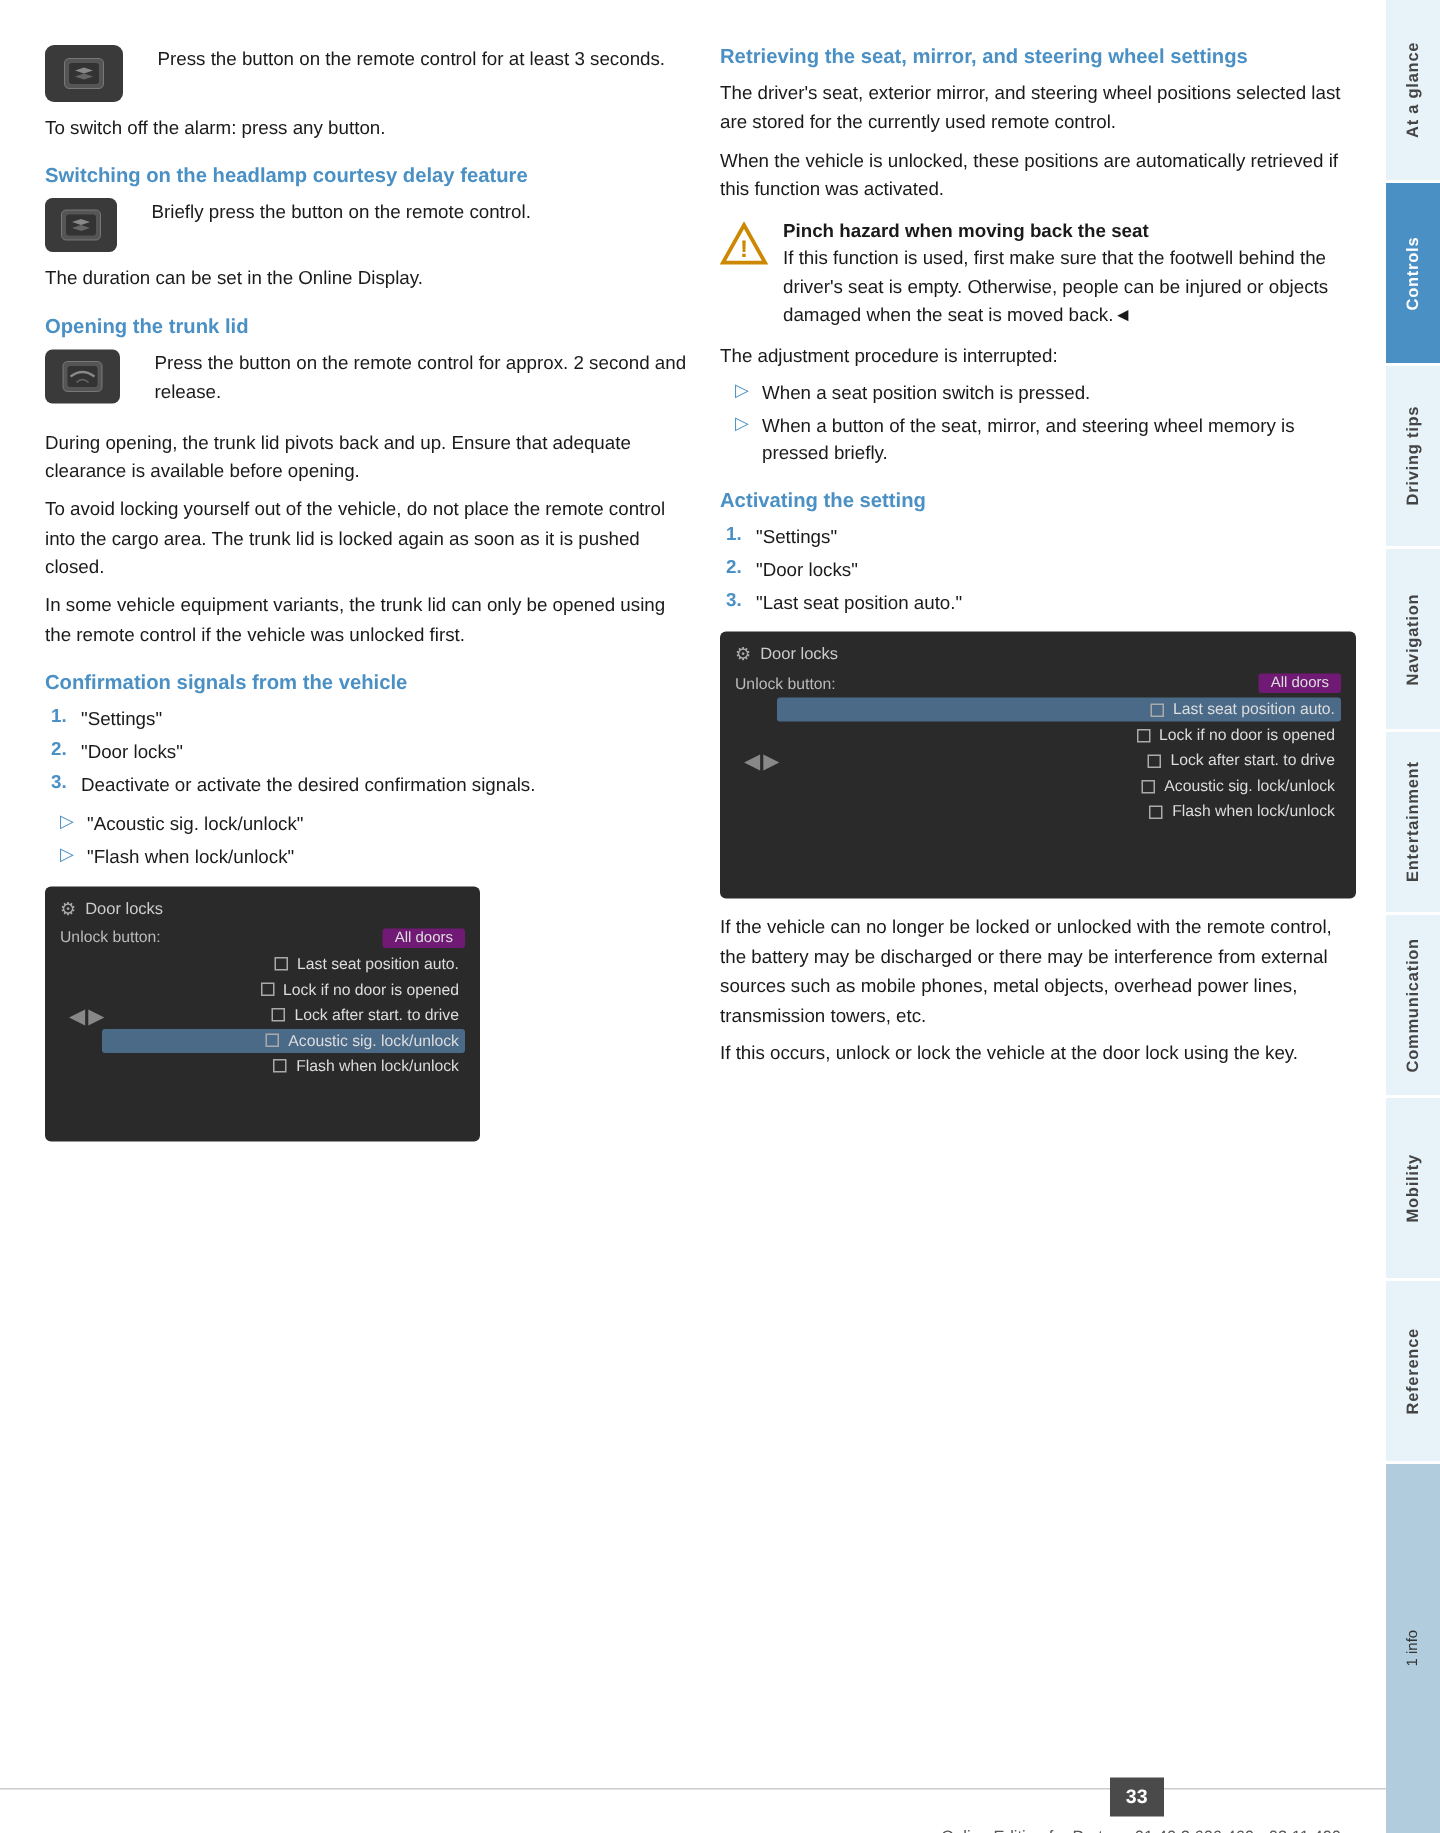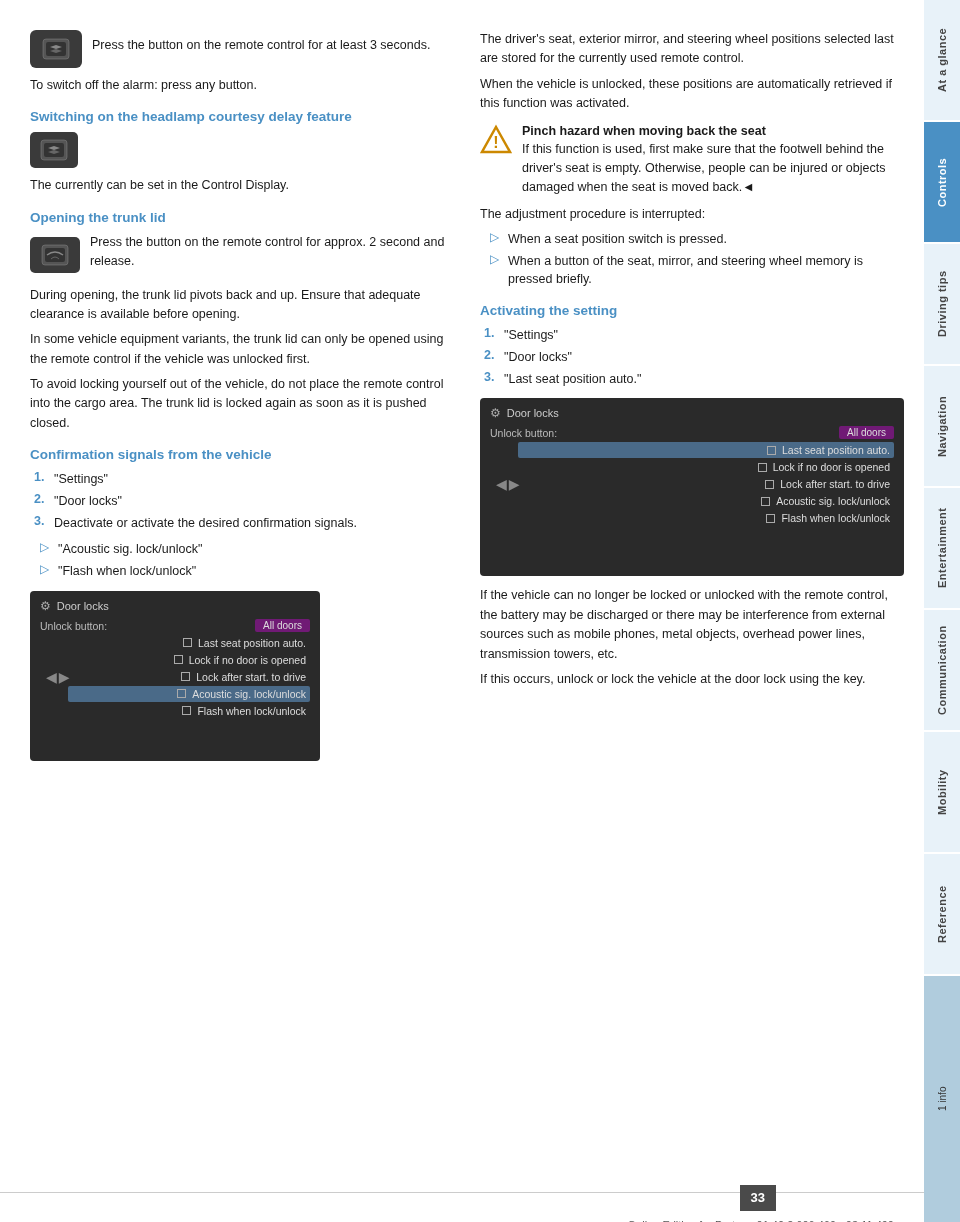--- a/index.html
+++ b/index.html
@@ -90,22 +90,22 @@
     .body-text {
       font-size: 12.5px;
       line-height: 1.55;
       color: #1a1a1a;
       margin-bottom: 6px;
     }
 
     
     .icon-text-row {
       display: flex;
-      align-items: center;
-      gap: 10px;
+      align-items: flex-start;
+      gap: 23px;
       margin-bottom: 8px;
     }
 
     .remote-icon {
       width: 52px;
       height: 38px;
       background: #3a3a3a;
       border-radius: 6px;
       flex-shrink: 0;
       display: flex;
@@ -265,21 +265,21 @@
       height: 9px;
       border: 1px solid #aaa;
       display: inline-block;
       background: transparent;
       flex-shrink: 0;
     }
 
     .unlock-button-row {
       display: flex;
       justify-content: space-between;
-      align-items: flex-end;
+      align-items: center;
       margin-bottom: 3px;
       gap: 20px;
     }
 
     .unlock-label {
       color: #bbb;
       font-size: 10.5px;
     }
 
     .unlock-value {
@@ -391,38 +391,39 @@
       <div class="section-heading">Switching on the headlamp courtesy delay feature</div>
       <div class="icon-text-row">
         <div class="remote-icon-small">
           <svg viewBox="0 0 28 22" fill="none">
             <rect x="1" y="1" width="26" height="20" rx="3" fill="#555" stroke="#888" stroke-width="0.5"></rect>
             <rect x="4" y="4" width="20" height="14" rx="2" fill="#333"></rect>
             <polygon points="8,9 14,7 20,9 14,11" fill="#888"></polygon>
             <polygon points="8,13 14,11 20,13 14,15" fill="#666"></polygon>
           </svg>
         </div>
-      </div>
-      <div class="body-text">The currently can be set in the Control Display.</div>
+        <div class="body-text">Briefly press the button on the remote control.</div>
+      </div>
+      <div class="body-text">The duration can be set in the Online Display.</div>
 
       <div class="section-heading">Opening the trunk lid</div>
       <div class="icon-text-row">
         <div class="remote-icon-trunk">
           <svg viewBox="0 0 28 22" fill="none">
             <rect x="1" y="1" width="26" height="20" rx="3" fill="#555" stroke="#888" stroke-width="0.5"></rect>
             <rect x="4" y="4" width="20" height="14" rx="2" fill="#333"></rect>
             <path d="M6 11 Q14 5 22 11" stroke="#888" stroke-width="1.5" fill="none"></path>
             <path d="M10 15 Q14 11 18 15" stroke="#666" stroke-width="1" fill="none"></path>
           </svg>
         </div>
         <div class="body-text">Press the button on the remote control for approx. 2 second and release.</div>
       </div>
       <div class="body-text">During opening, the trunk lid pivots back and up. Ensure that adequate clearance is available before opening.</div>
+      <div class="body-text">To avoid locking yourself out of the vehicle, do not place the remote control into the cargo area. The trunk lid is locked again as soon as it is pushed closed.</div>
       <div class="body-text">In some vehicle equipment variants, the trunk lid can only be opened using the remote control if the vehicle was unlocked first.</div>
-      <div class="body-text">To avoid locking yourself out of the vehicle, do not place the remote control into the cargo area. The trunk lid is locked again as soon as it is pushed closed.</div>
 
       <div class="section-heading">Confirmation signals from the vehicle</div>
       <div class="numbered-list">
         <div class="numbered-item">
           <span class="num blue">1.</span>
           <span class="item-text">"Settings"</span>
         </div>
         <div class="numbered-item">
           <span class="num blue">2.</span>
           <span class="item-text">"Door locks"</span>
@@ -472,20 +473,21 @@
               <span class="screen-row-label"><span class="checkbox-square"></span>Flash when lock/unlock</span>
             </div>
           </div>
         </div>
       </div>
 
     </div>
 
     <div class="right-column">
 
+      <div class="section-heading">Retrieving the seat, mirror, and steering wheel settings</div>
       <div class="body-text">The driver's seat, exterior mirror, and steering wheel positions selected last are stored for the currently used remote control.</div>
       <div class="body-text">When the vehicle is unlocked, these positions are automatically retrieved if this function was activated.</div>
 
       <div class="warning-box">
         <div class="warning-icon">
           <svg viewBox="0 0 32 32" width="32" height="32">
             <polygon points="16,3 30,28 2,28" fill="none" stroke="#cc8800" stroke-width="2.5"></polygon>
             <text x="16" y="24" text-anchor="middle" font-size="16" fill="#cc8800" font-weight="bold">!</text>
           </svg>
         </div>

